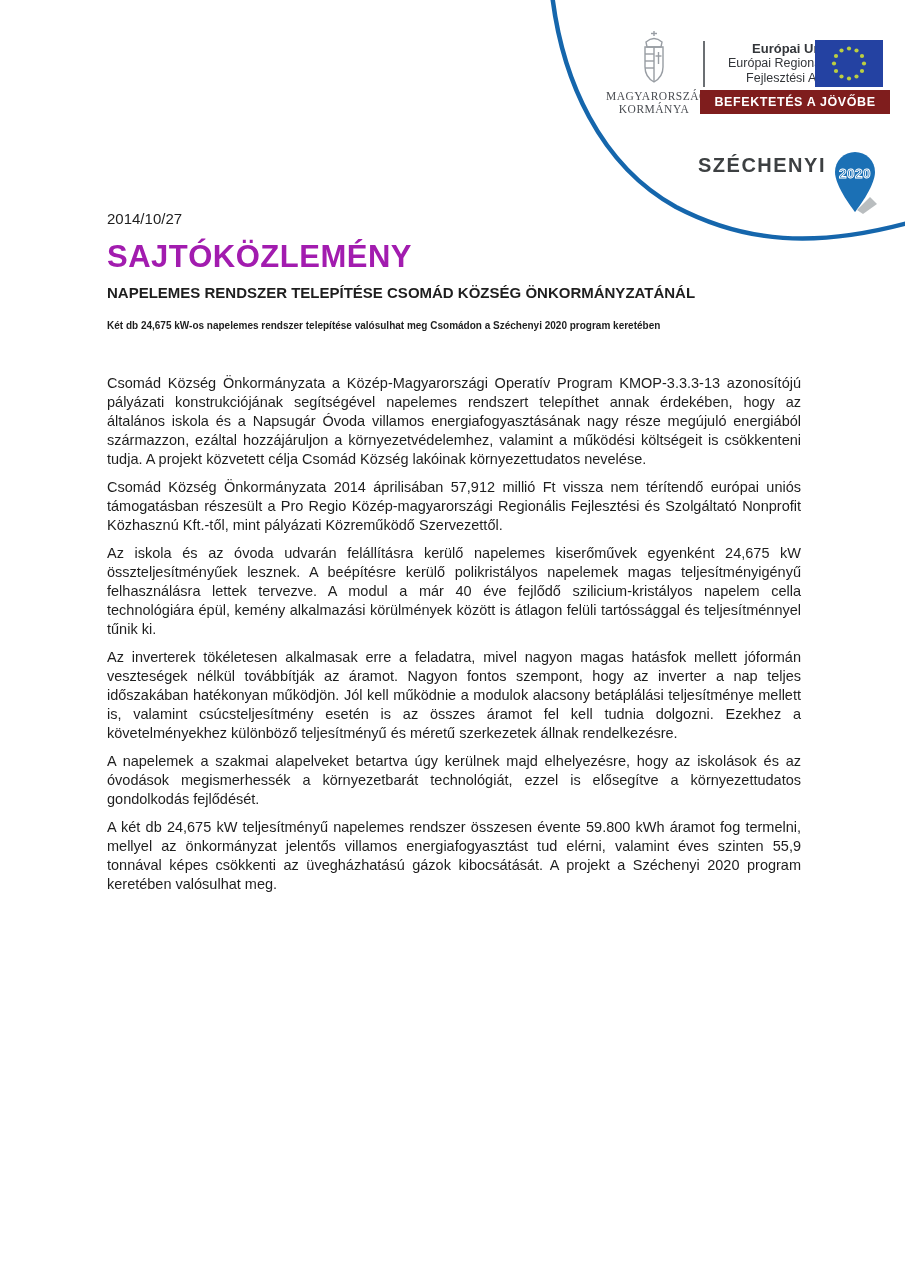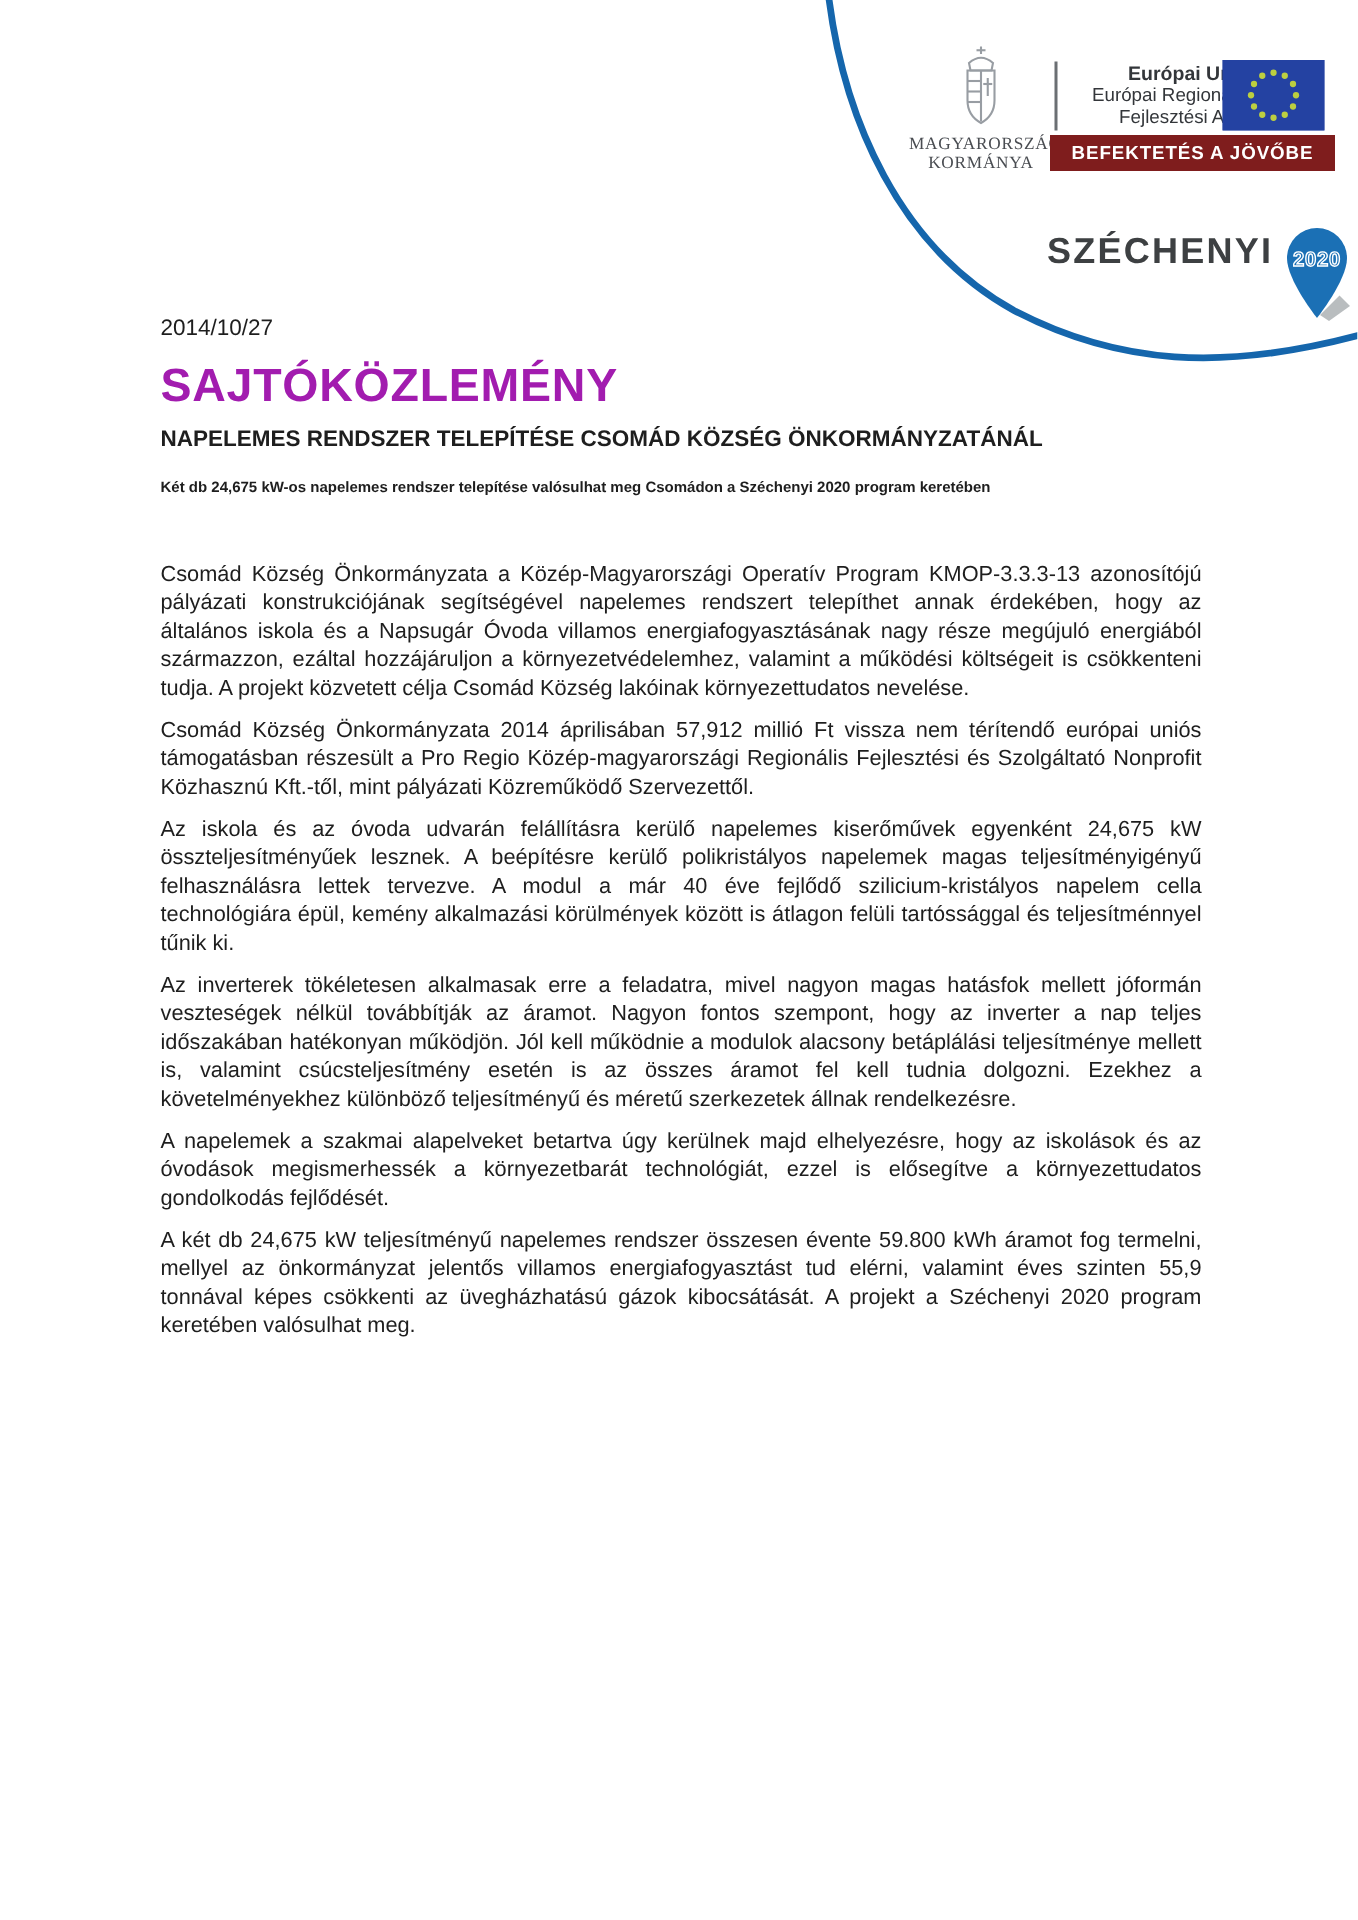--- a/index.html
+++ b/index.html
@@ -79,21 +79,21 @@
     white-space: nowrap;
   }
 
   .szechenyi {
     position: absolute;
     left: 698px; top: 150px;
     display: flex;
     align-items: flex-start;
   }
   .szechenyi-word {
-    font-size: 24px;
+    font-size: 20px;
     font-weight: bold;
     letter-spacing: 1.5px;
     color: #3d4042;
     margin-top: 4px;
     white-space: nowrap;
   }
   .szechenyi-pin { margin-left: 5px; }
 
   
   .content {

